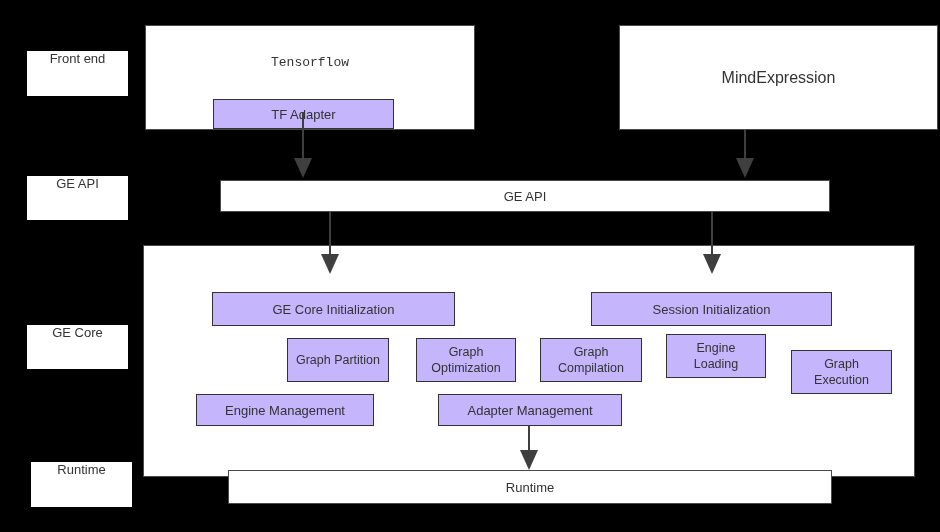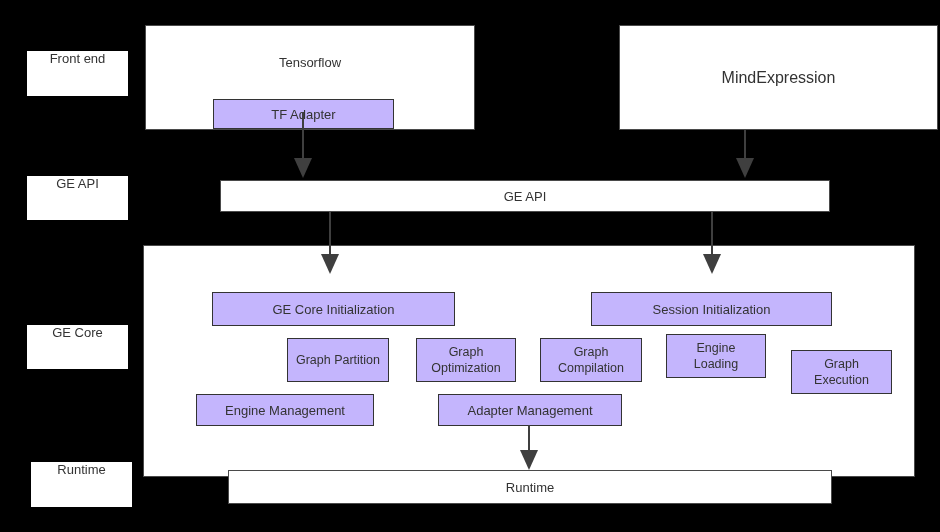--- a/index.html
+++ b/index.html
@@ -19,20 +19,21 @@
   }
   .box{
     position:absolute;
     background:#fff;
     border:1px solid #4a4a4a;
     box-sizing:border-box;
   }
   .outer-title{
     text-align:center;
     font-size:13px;
+    font-family:Liberation Mono, monospace;
   }
   .inner-box{
     position:absolute;
     background:#c4b5fd;
     border:1px solid #333;
     box-sizing:border-box;
     display:flex;align-items:center;justify-content:center;
     font-size:13px;
     text-align:center;
     margin-top:16px;

